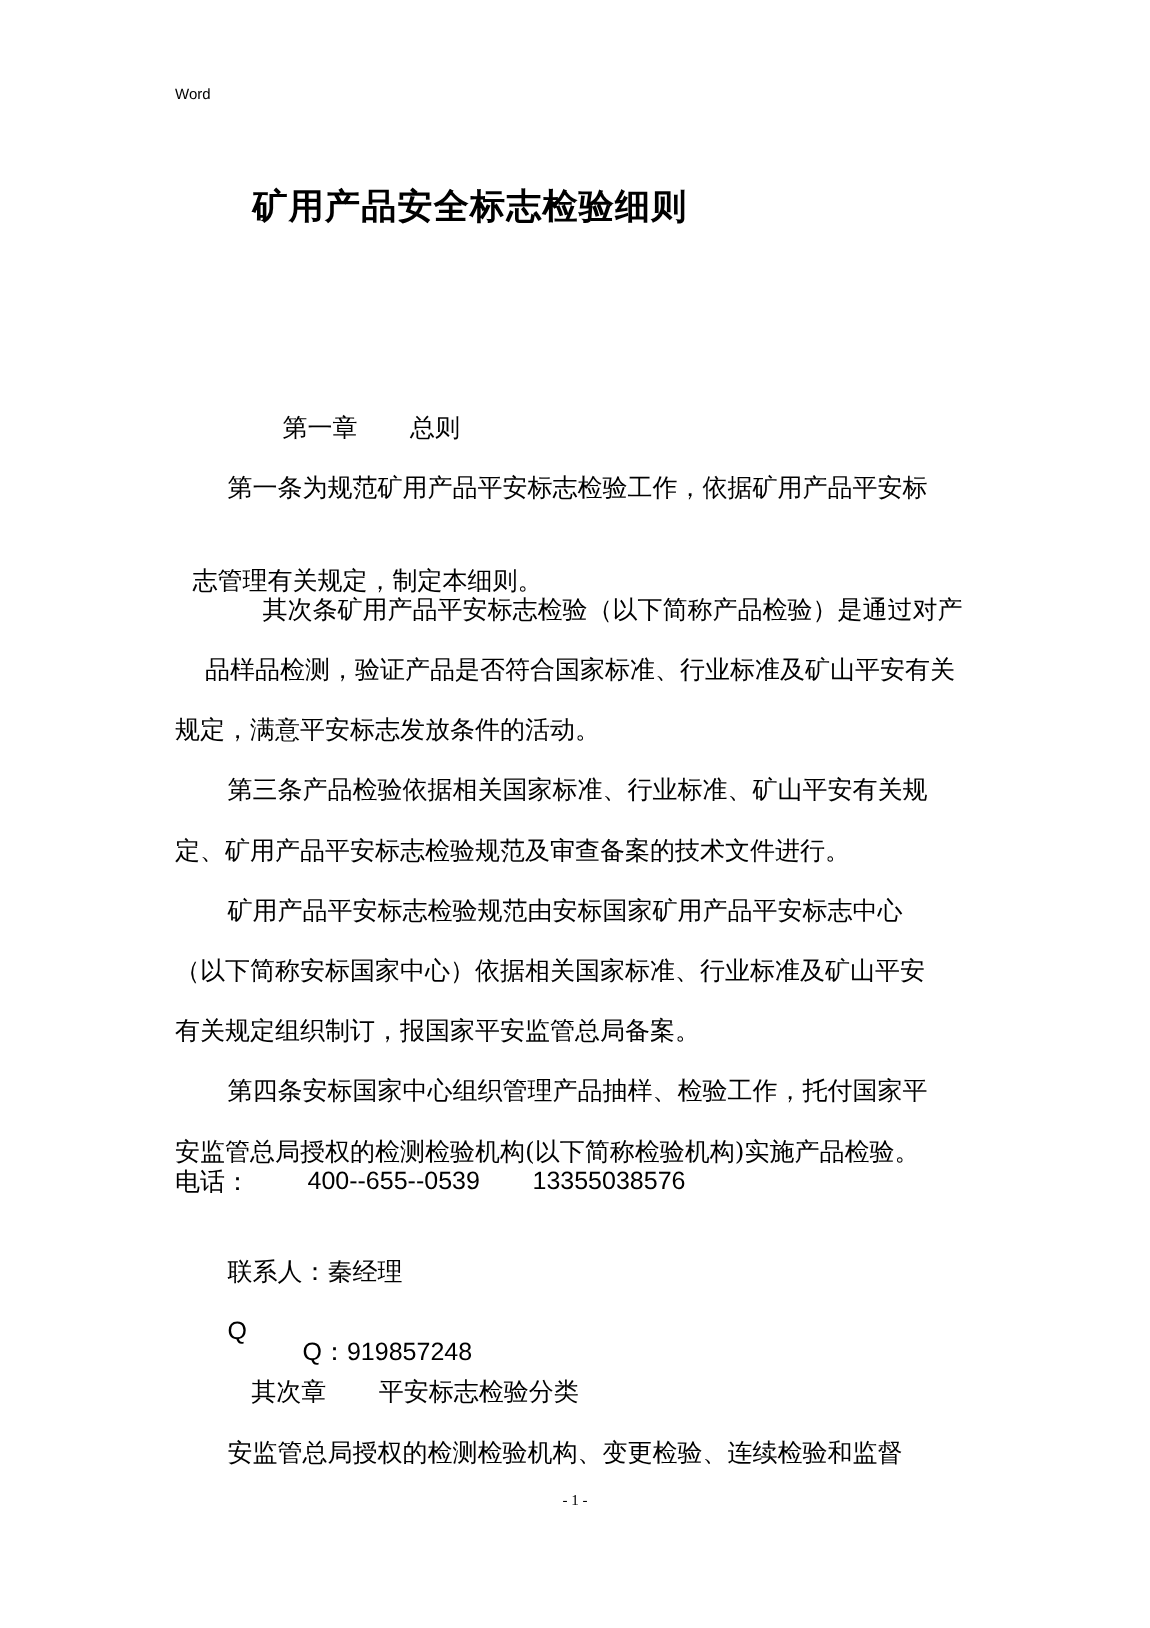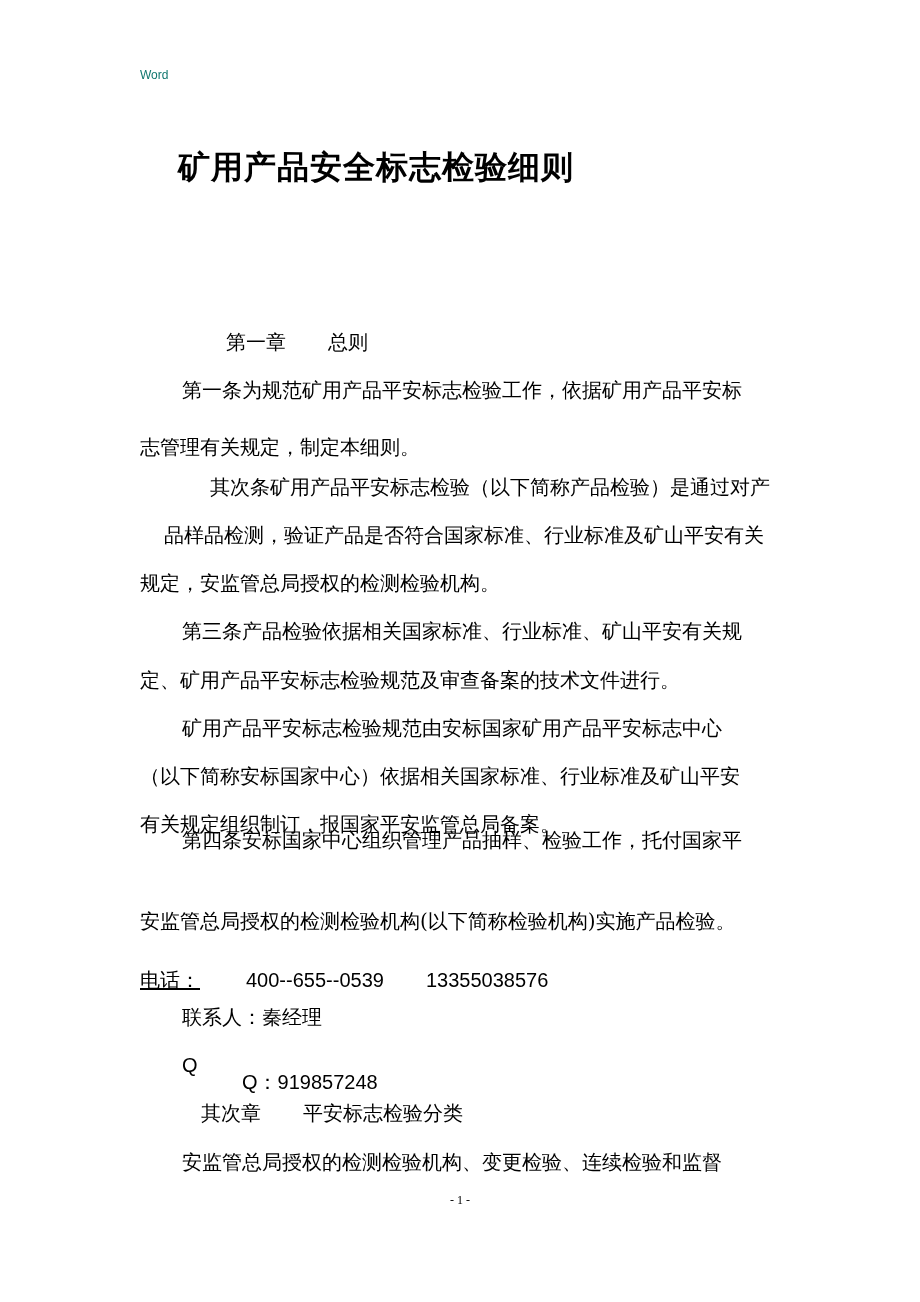--- a/index.html
+++ b/index.html
@@ -1,54 +1,54 @@
 <!DOCTYPE html>
 <html><head>
   <meta charset="utf-8">
   <style>
     html, body { margin: 0; padding: 0; background: #ffffff; }
     body { width: 920px; height: 1302px; position: relative; overflow: hidden;
            font-family: "DejaVu Serif", "Liberation Serif", serif; color: #000; }
     .header-label { position: absolute; left: 140px; top: 68px; font-size: 12px;
-                    font-family: "Liberation Sans", "DejaVu Sans", sans-serif; color: #0f766e; }
+                    font-family: "Liberation Sans", "DejaVu Sans", sans-serif; color: #000000; }
     .title { position: absolute; left: 0; width: 752px; top: 146px; text-align: center;
-             font-size: 32px; font-weight: bold; font-family: "DejaVu Sans", sans-serif; letter-spacing: 1px; }
+             font-size: 28px; font-weight: bold; font-family: "DejaVu Sans", sans-serif; letter-spacing: 1px; }
     .line { position: absolute; left: 140px; font-size: 20px; white-space: nowrap; line-height: 24px; }
     .indent { left: 182px; }
     .chap1 { left: 226px; }
     .gap { display: inline-block; width: 42px; }
     .sans { font-family: "Liberation Sans", "DejaVu Sans", sans-serif; }
     .page-num { position: absolute; left: 0; width: 920px; top: 1193px; text-align: center;
                 font-size: 12px; font-family: "Liberation Serif", serif; }
   </style>
 </head>
 <body>
 
 <div class="header-label">Word</div>
 
 <div class="title">矿用产品安全标志检验细则</div>
 
 <div class="line chap1" style="top:330px;">
   <span>第一章</span><span class="gap"></span><span>总则</span>
 </div>
 
 <div class="line indent" style="top:378px;">第一条为规范矿用产品平安标志检验工作，依据矿用产品平安标</div>
-<div class="line" style="top:435px;">志管理有关规定，制定本细则。</div>
+<div class="line" style="top:452px;margin-left:14px;">志管理有关规定，制定本细则。</div>
 <div class="line indent" style="top:475px;margin-left:28px;">其次条矿用产品平安标志检验（以下简称产品检验）是通过对产</div>
 <div class="line" style="top:523px;margin-left:24px;">品样品检测，验证产品是否符合国家标准、行业标准及矿山平安有关</div>
-<div class="line" style="top:571px;">规定，安监管总局授权的检测检验机构。</div>
+<div class="line" style="top:571px;">规定，满意平安标志发放条件的活动。</div>
 <div class="line indent" style="top:619px;">第三条产品检验依据相关国家标准、行业标准、矿山平安有关规</div>
 <div class="line" style="top:668px;">定、矿用产品平安标志检验规范及审查备案的技术文件进行。</div>
 <div class="line indent" style="top:716px;">矿用产品平安标志检验规范由安标国家矿用产品平安标志中心</div>
 <div class="line" style="top:764px;">（以下简称安标国家中心）依据相关国家标准、行业标准及矿山平安</div>
 <div class="line" style="top:812px;">有关规定组织制订，报国家平安监管总局备案。</div>
-<div class="line indent" style="top:828px;">第四条安标国家中心组织管理产品抽样、检验工作，托付国家平</div>
+<div class="line indent" style="top:860px;">第四条安标国家中心组织管理产品抽样、检验工作，托付国家平</div>
 <div class="line" style="top:909px;">安监管总局授权的检测检验机构(以下简称检验机构)实施产品检验。</div>
 
-<div class="line" style="top:968px;text-decoration:underline;">
+<div class="line" style="top:933px;">
   <span>电话：</span>
   <span class="sans" style="position:absolute; left:106px;">400--655--0539</span>
   <span class="sans" style="position:absolute; left:286px;">13355038576</span>
 </div>
 
 <div class="line indent" style="top:1005px;">
   <span>联系人：</span><span>秦经理</span>
 </div>
 
 <div class="line indent sans" style="top:1053px;">

